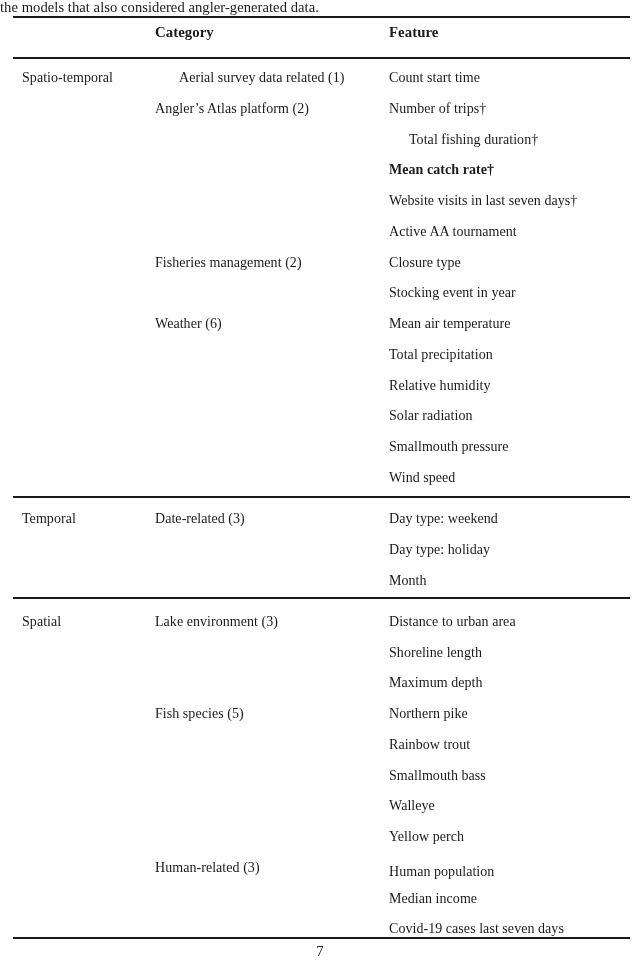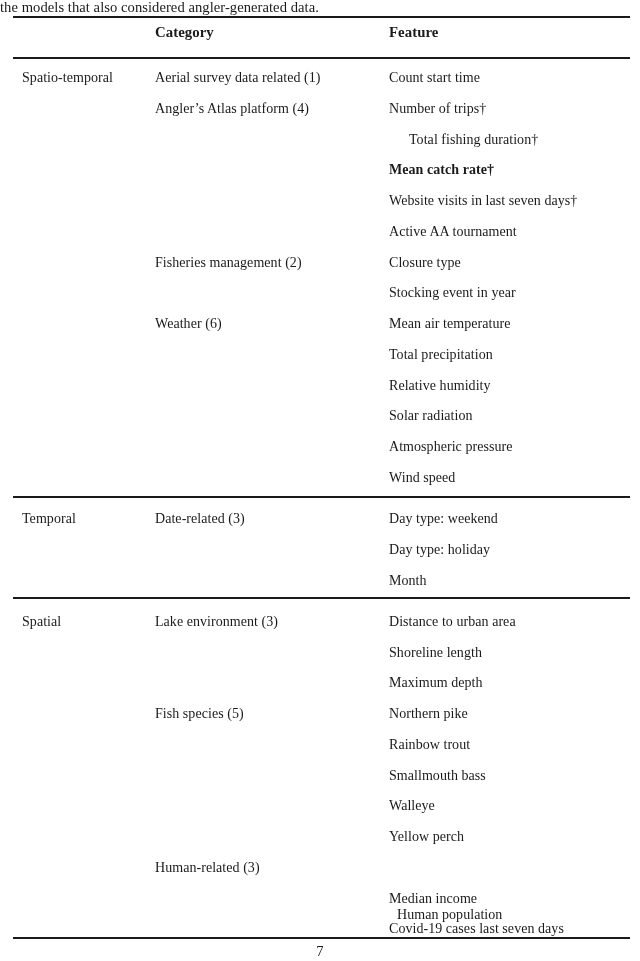--- a/index.html
+++ b/index.html
@@ -87,55 +87,55 @@
   <div class="rule rule-sec1"></div>
   <div class="rule rule-sec2"></div>
   <div class="rule rule-bottom"></div>
 
   <div class="cell hdr col-cat" id="hdr-category" style="top:24px">Category</div>
 
   <div class="cell hdr col-feat" id="hdr-feature" style="top:24px">Feature</div>
 
   <div id="body-cells">
       <div class="cell col-group" style="top: 70px;">Spatio-temporal</div>
-      <div class="cell col-cat" style="top: 70px;">Aerial survey data related (1)</div>
+      <div class="cell col-cat" style="top: 70px; margin-left: 24px;">Aerial survey data related (1)</div>
       <div class="cell col-feat" style="top: 70px;">Count start time</div>
-      <div class="cell col-cat" style="top: 100.75px;">Angler’s Atlas platform (4)</div>
+      <div class="cell col-cat" style="top: 100.75px;">Angler’s Atlas platform (2)</div>
       <div class="cell col-feat" style="top: 100.75px;">Number of trips†</div>
       <div class="cell col-feat" style="top: 131.5px; margin-left: 20px;">Total fishing duration†</div>
       <div class="cell col-feat" style="top: 162.25px; font-weight: bold;">Mean catch rate†</div>
       <div class="cell col-feat" style="top: 193px;">Website visits in last seven days†</div>
       <div class="cell col-feat" style="top: 223.75px;">Active AA tournament</div>
       <div class="cell col-cat" style="top: 254.5px;">Fisheries management (2)</div>
       <div class="cell col-feat" style="top: 254.5px;">Closure type</div>
       <div class="cell col-feat" style="top: 285.25px;">Stocking event in year</div>
       <div class="cell col-cat" style="top: 316px;">Weather (6)</div>
       <div class="cell col-feat" style="top: 316px;">Mean air temperature</div>
       <div class="cell col-feat" style="top: 346.75px;">Total precipitation</div>
       <div class="cell col-feat" style="top: 377.5px;">Relative humidity</div>
       <div class="cell col-feat" style="top: 408.25px;">Solar radiation</div>
-      <div class="cell col-feat" style="top: 439px;">Atmospheric pressure</div>
+      <div class="cell col-feat" style="top: 439px;">Smallmouth pressure</div>
       <div class="cell col-feat" style="top: 469.75px;">Wind speed</div>
       <div class="cell col-group" style="top: 511px;">Temporal</div>
       <div class="cell col-cat" style="top: 511px;">Date-related (3)</div>
       <div class="cell col-feat" style="top: 511px;">Day type: weekend</div>
       <div class="cell col-feat" style="top: 541.75px;">Day type: holiday</div>
       <div class="cell col-feat" style="top: 572.5px;">Month</div>
       <div class="cell col-group" style="top: 613.75px;">Spatial</div>
       <div class="cell col-cat" style="top: 613.75px;">Lake environment (3)</div>
       <div class="cell col-feat" style="top: 613.75px;">Distance to urban area</div>
       <div class="cell col-feat" style="top: 644.5px;">Shoreline length</div>
       <div class="cell col-feat" style="top: 675.25px;">Maximum depth</div>
       <div class="cell col-cat" style="top: 706px;">Fish species (5)</div>
       <div class="cell col-feat" style="top: 706px;">Northern pike</div>
       <div class="cell col-feat" style="top: 736.75px; text-align: right;">Rainbow trout</div>
       <div class="cell col-feat" style="top: 767.5px;">Smallmouth bass</div>
       <div class="cell col-feat" style="top: 798.25px;">Walleye</div>
       <div class="cell col-feat" style="top: 829px;">Yellow perch</div>
       <div class="cell col-cat" style="top: 859.75px;">Human-related (3)</div>
-      <div class="cell col-feat" style="top: 907px; margin-left: 8px;">Human population</div>
+      <div class="cell col-feat" style="top: 864px;">Human population</div>
       <div class="cell col-feat" style="top: 890.5px;">Median income</div>
       <div class="cell col-feat" style="top: 921.25px;">Covid-19 cases last seven days</div>
     </div>
 
 </div>
 
 <div class="page-number">7</div>
 
 </body></html>

